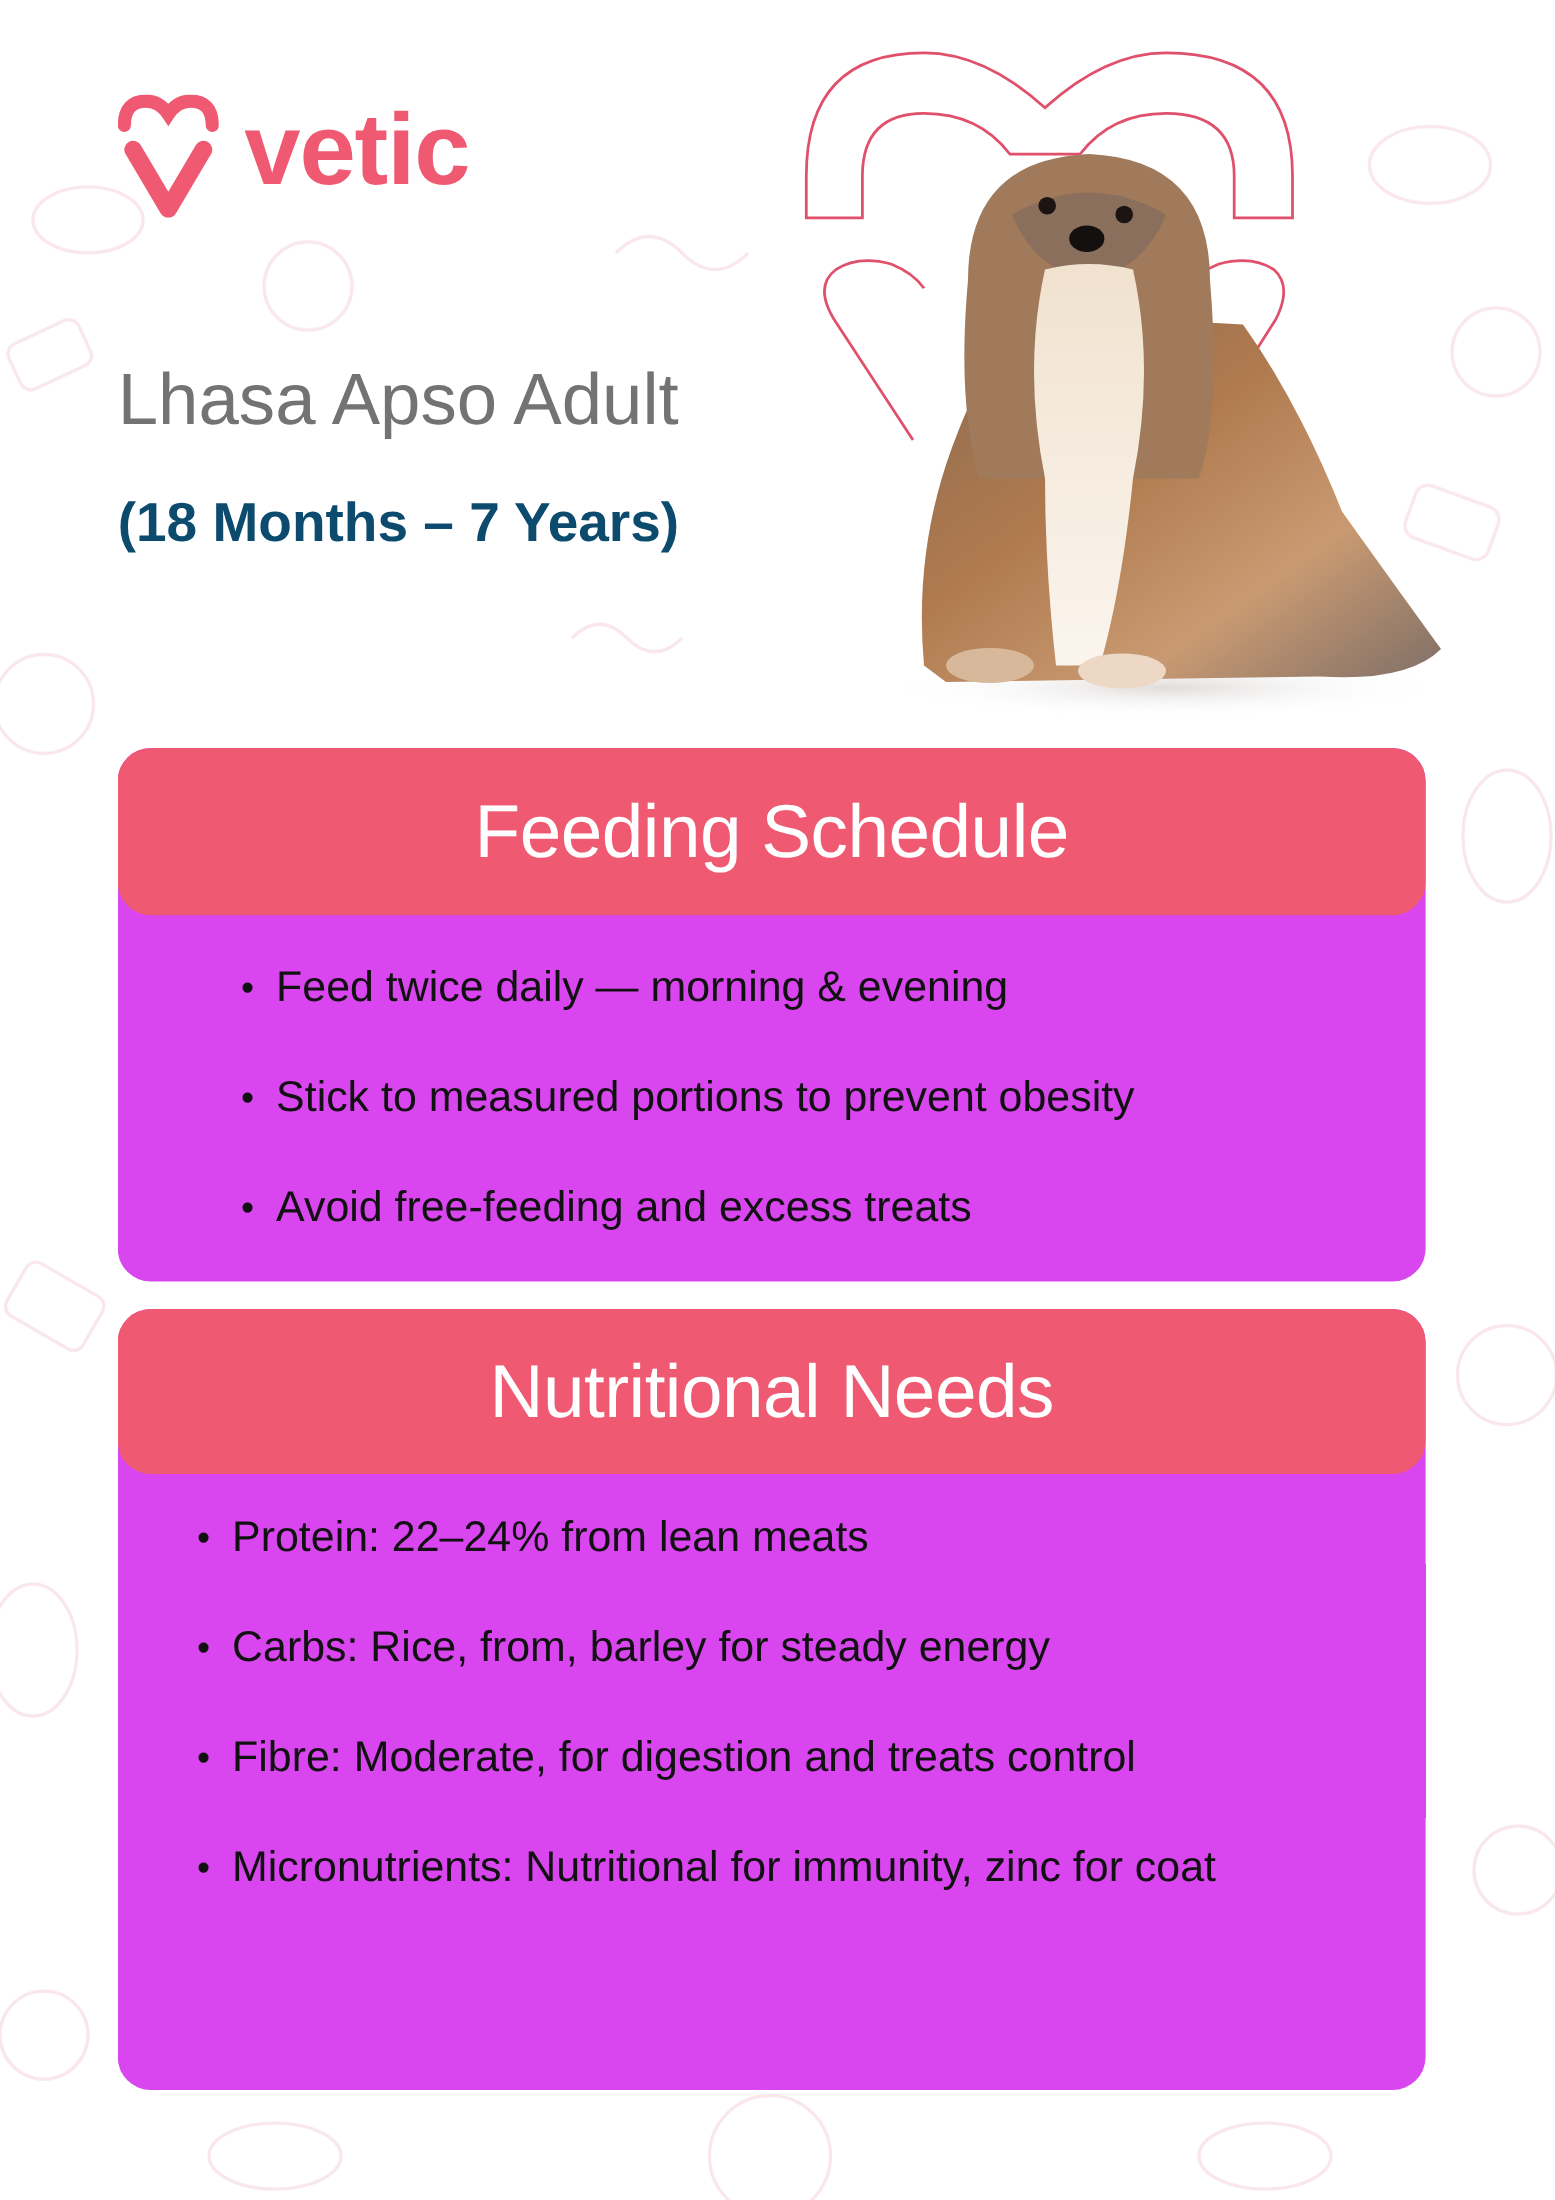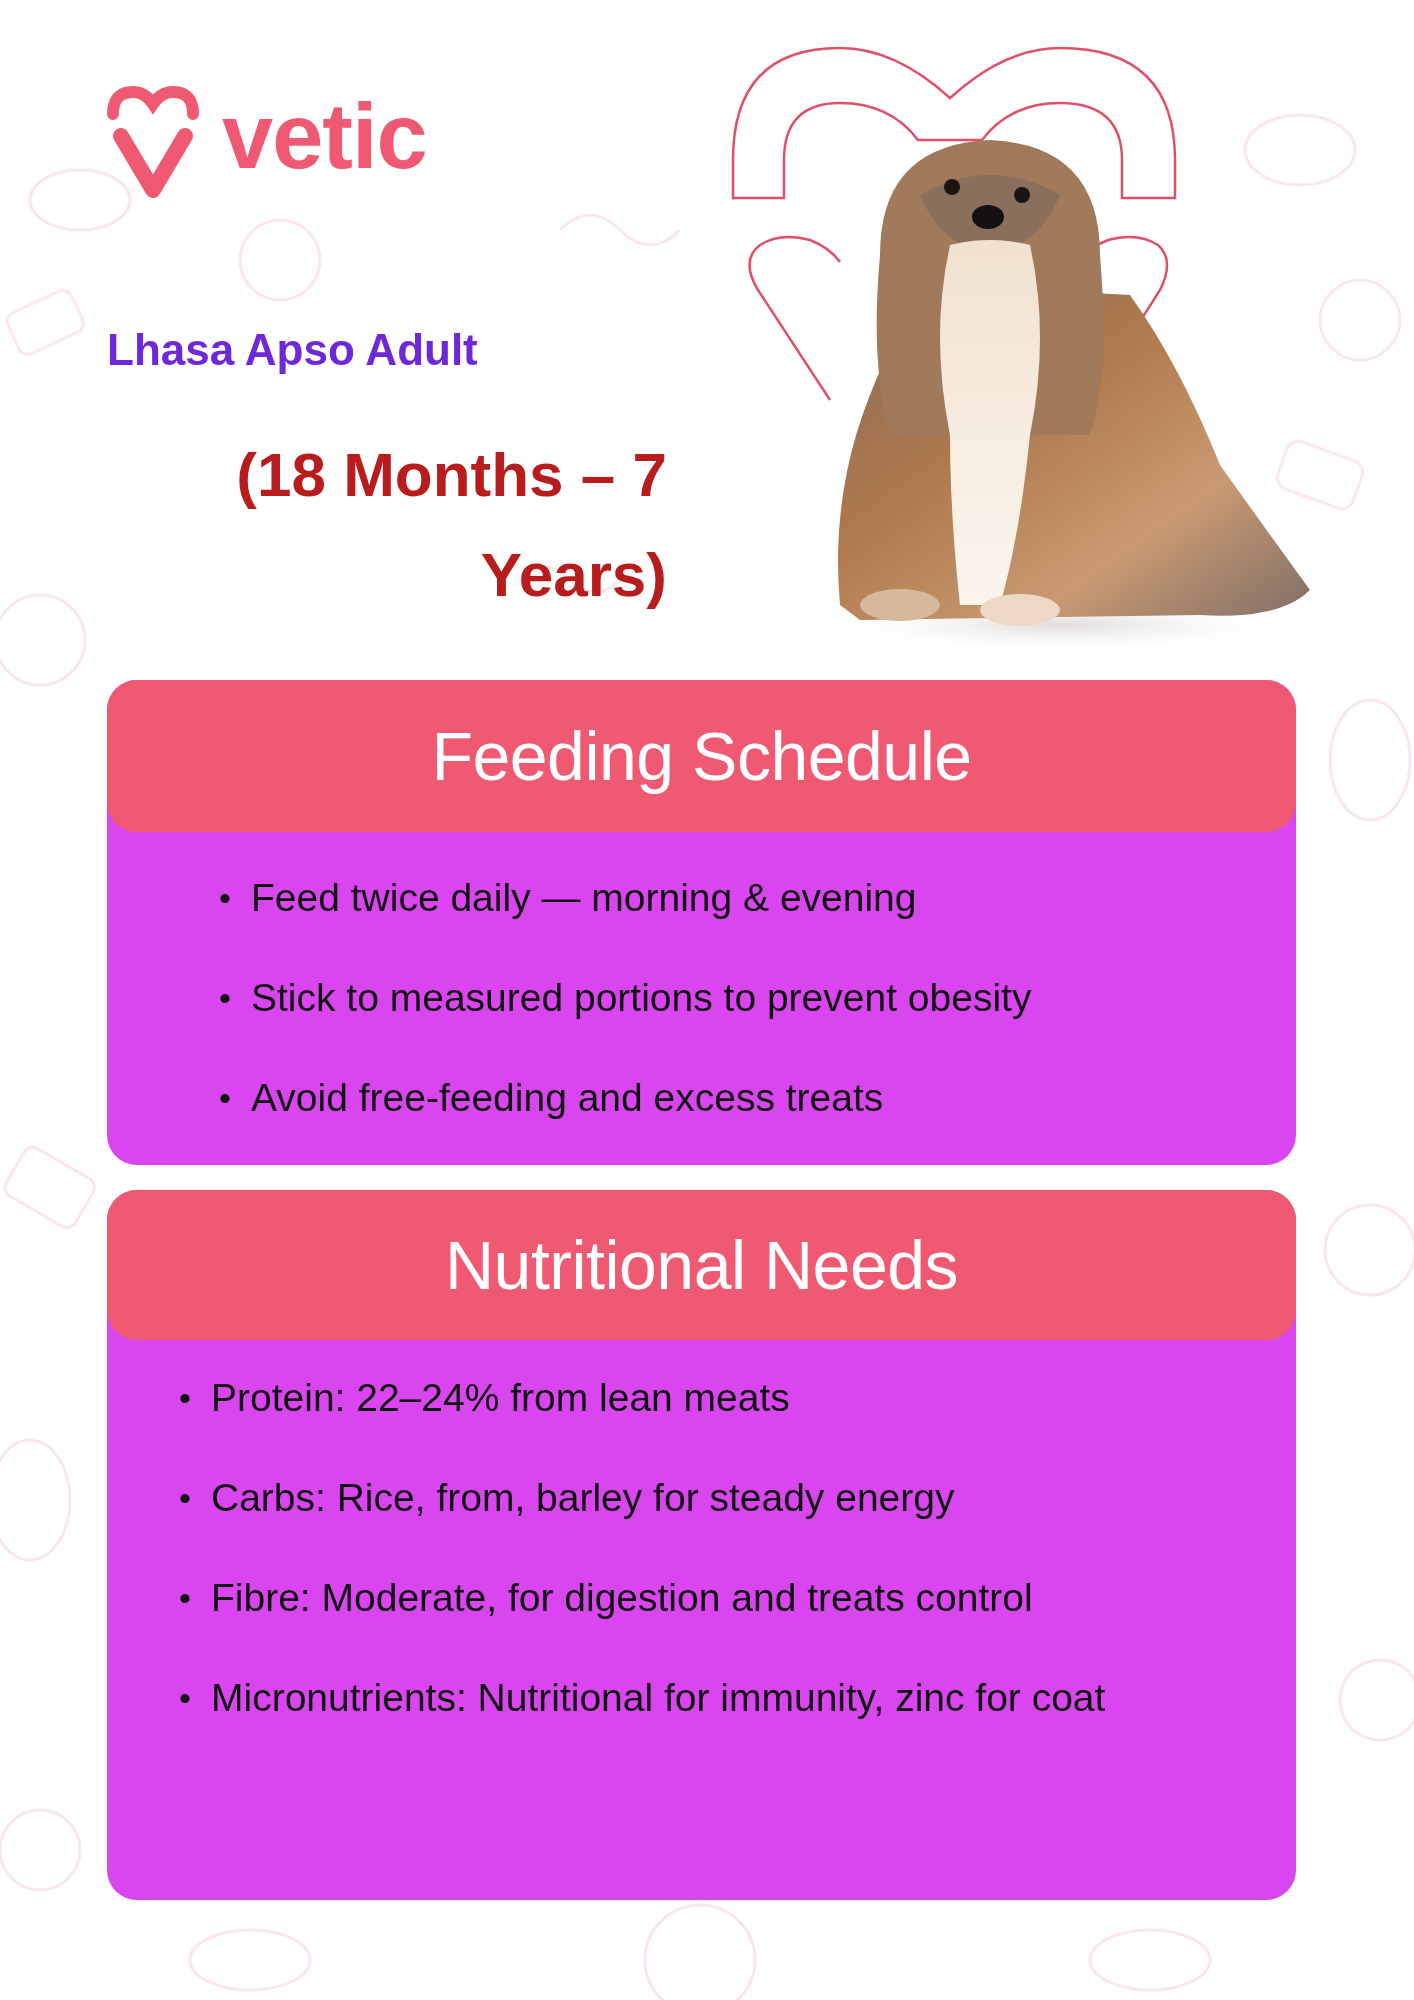--- a/index.html
+++ b/index.html
@@ -11,25 +11,25 @@
   .bg-pattern { position: absolute; inset: 0; pointer-events: none; }
   .logo { position: absolute; left: 107px; top: 86px; display: flex; }
   .logo-icon { width: 92px; height: 112px; }
   .logo-text {
     position: absolute; left: 115px; top: 4px;
     font-size: 92px; font-weight: 700; color: #ef5a72; letter-spacing: -1px;
     line-height: 1;
   }
   .title {
     position: absolute; left: 107px; top: 325px; width: 640px;
-    font-size: 44px; font-weight: 700; color: #6d28d9; line-height: 1.15; margin: 0;
+    font-size: 66px; font-weight: 400; color: #737373; line-height: 1.15; margin: 0;
   }
   .subtitle {
     position: absolute; left: 107px; top: 425px; width: 560px;
-    font-size: 62px; font-weight: 700; color: #b91c1c; line-height: 100px; margin: 0; text-align: right;
+    font-size: 50px; font-weight: 700; color: #0c4a6e; line-height: 100px; margin: 0;
   }
   .hero-hearts { position: absolute; left: 720px; top: 40px; width: 500px; height: 440px; }
   .dog { position: absolute; left: 800px; top: 135px; width: 520px; height: 520px; }
   .card {
     position: absolute; left: 107px; width: 1189px;
     background: #d946ef; border-radius: 30px;
   }
   .card-header {
     position: absolute; left: 0; top: 0; width: 100%;
     background: #ef5a72; border-radius: 30px;

